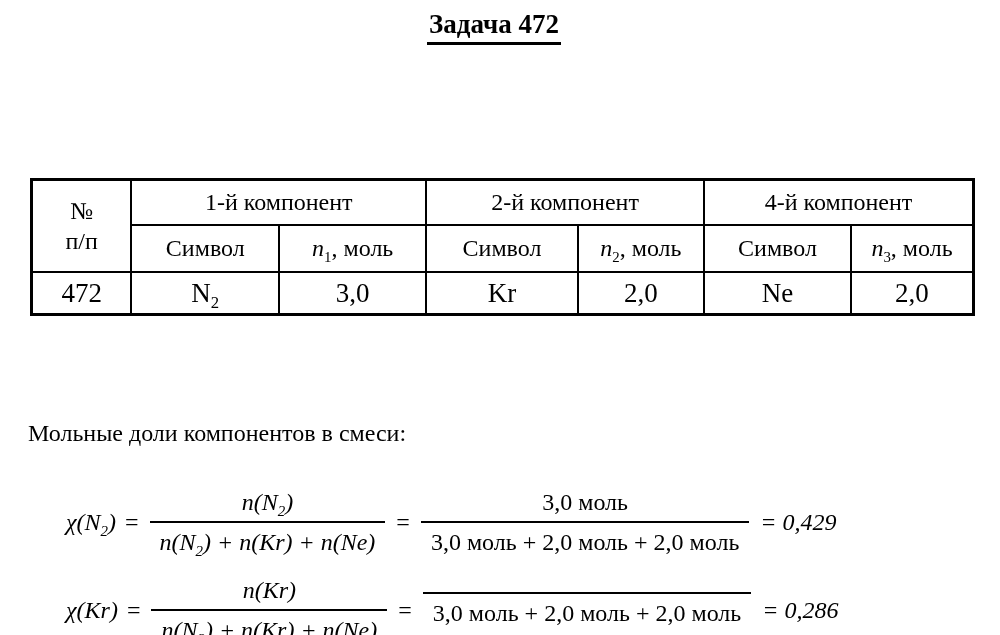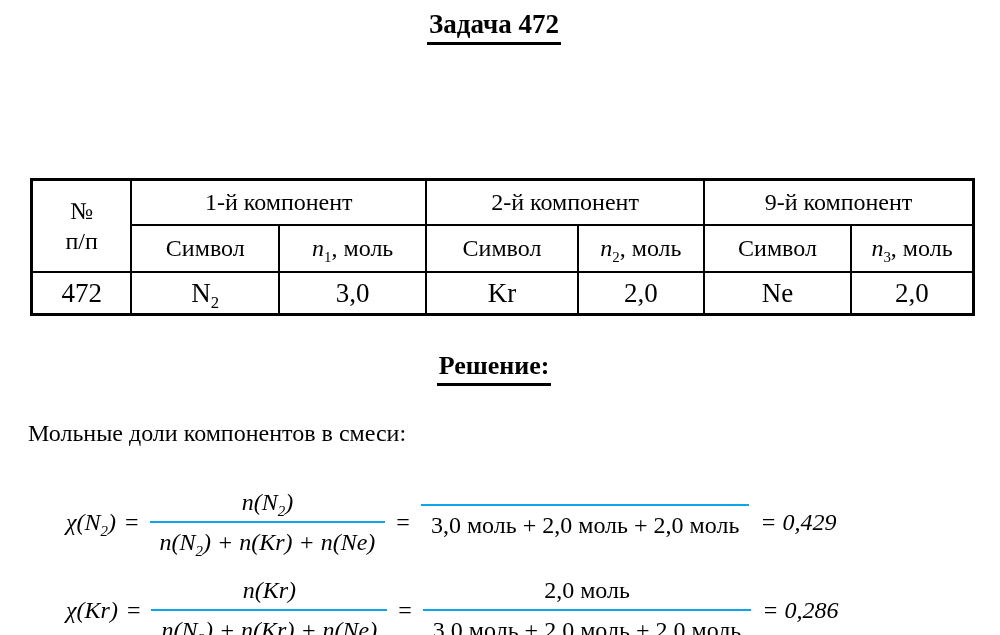--- a/index.html
+++ b/index.html
@@ -49,21 +49,21 @@
   
   .formula {
     position: absolute; left: 33px;
     display: flex; align-items: center;
     font-size: 24px; line-height: 1.25; white-space: nowrap; margin-left: 33px;
   }
   .eq { margin: 0 9px; }
   .result { margin-left: 9px; font-style: italic; }
   .frac { display: inline-flex; flex-direction: column; align-items: center; margin: 0 2px; }
   .frac .num { padding: 0 10px 4px 10px; }
-  .frac .den { border-top: 2px solid #0ea5e9; padding: 4px 10px 0 10px; }
+  .frac .den { border-top: 2px solid #000000; padding: 4px 10px 0 10px; }
 </style>
 </head>
 <body>
 
 <div class="page">
 
   <div class="center-wrap" style="top:10px">
     <span class="u-head">Задача 472</span>
   </div>
 
@@ -79,21 +79,21 @@
         <col style="width:13.0%">
     </colgroup>
     <tbody>
       <tr class="r1">
         <td rowspan="2" class="corner">
           <span>№</span><br>
           <span>п/п</span>
         </td>
         <td colspan="2">1-й компонент</td>
         <td colspan="2">2-й компонент</td>
-        <td colspan="2">9-й компонент</td>
+        <td colspan="2">4-й компонент</td>
       </tr>
       <tr class="r2">
         <td>Символ</td>
         <td><span class="math">n</span><sub>1</sub><span>, моль</span></td>
         <td>Символ</td>
         <td><span class="math">n</span><sub>2</sub><span>, моль</span></td>
         <td>Символ</td>
         <td><span class="math">n</span><sub>3</sub><span>, моль</span></td>
       </tr>
       <tr class="r3">
@@ -101,48 +101,45 @@
         <td><span>N</span><sub>2</sub></td>
         <td>3,0</td>
         <td><span>Kr</span><sub></sub></td>
         <td>2,0</td>
         <td><span>Ne</span><sub></sub></td>
         <td>2,0</td>
       </tr>
     </tbody>
   </table>
 
-  <div class="center-wrap" style="top:352px">
-    <span class="u-head" style="font-size:26px">Решение:</span>
-  </div>
 
   <div class="plain-line" style="top:418px; left:28px">Мольные доли компонентов в смеси:</div>
 
   <div class="formula" style="top:487px">
     <span class="math"><span>χ(N</span><sub>2</sub><span>)</span></span>
     <span class="eq">=</span>
     <span class="frac">
       <span class="num math"><span>n(N</span><sub>2</sub><span>)</span></span>
       <span class="den math"><span>n(N</span><sub>2</sub><span>) + n(Kr) + n(Ne)</span></span>
     </span>
     <span class="eq">=</span>
     <span class="frac">
+      <span class="num">3,0 моль</span>
       <span class="den">3,0 моль + 2,0 моль + 2,0 моль</span>
     </span>
     <span class="result">= 0,429</span>
   </div>
 
   <div class="formula" style="top:575px">
     <span class="math"><span>χ(Kr</span><sub></sub><span>)</span></span>
     <span class="eq">=</span>
     <span class="frac">
       <span class="num math"><span>n(Kr</span><sub></sub><span>)</span></span>
       <span class="den math"><span>n(N</span><sub>2</sub><span>) + n(Kr) + n(Ne)</span></span>
     </span>
     <span class="eq">=</span>
     <span class="frac">
-      <span class="num">2,0 моль</span>
       <span class="den">3,0 моль + 2,0 моль + 2,0 моль</span>
     </span>
     <span class="result">= 0,286</span>
   </div>
 
 </div>
 
 </body></html>

